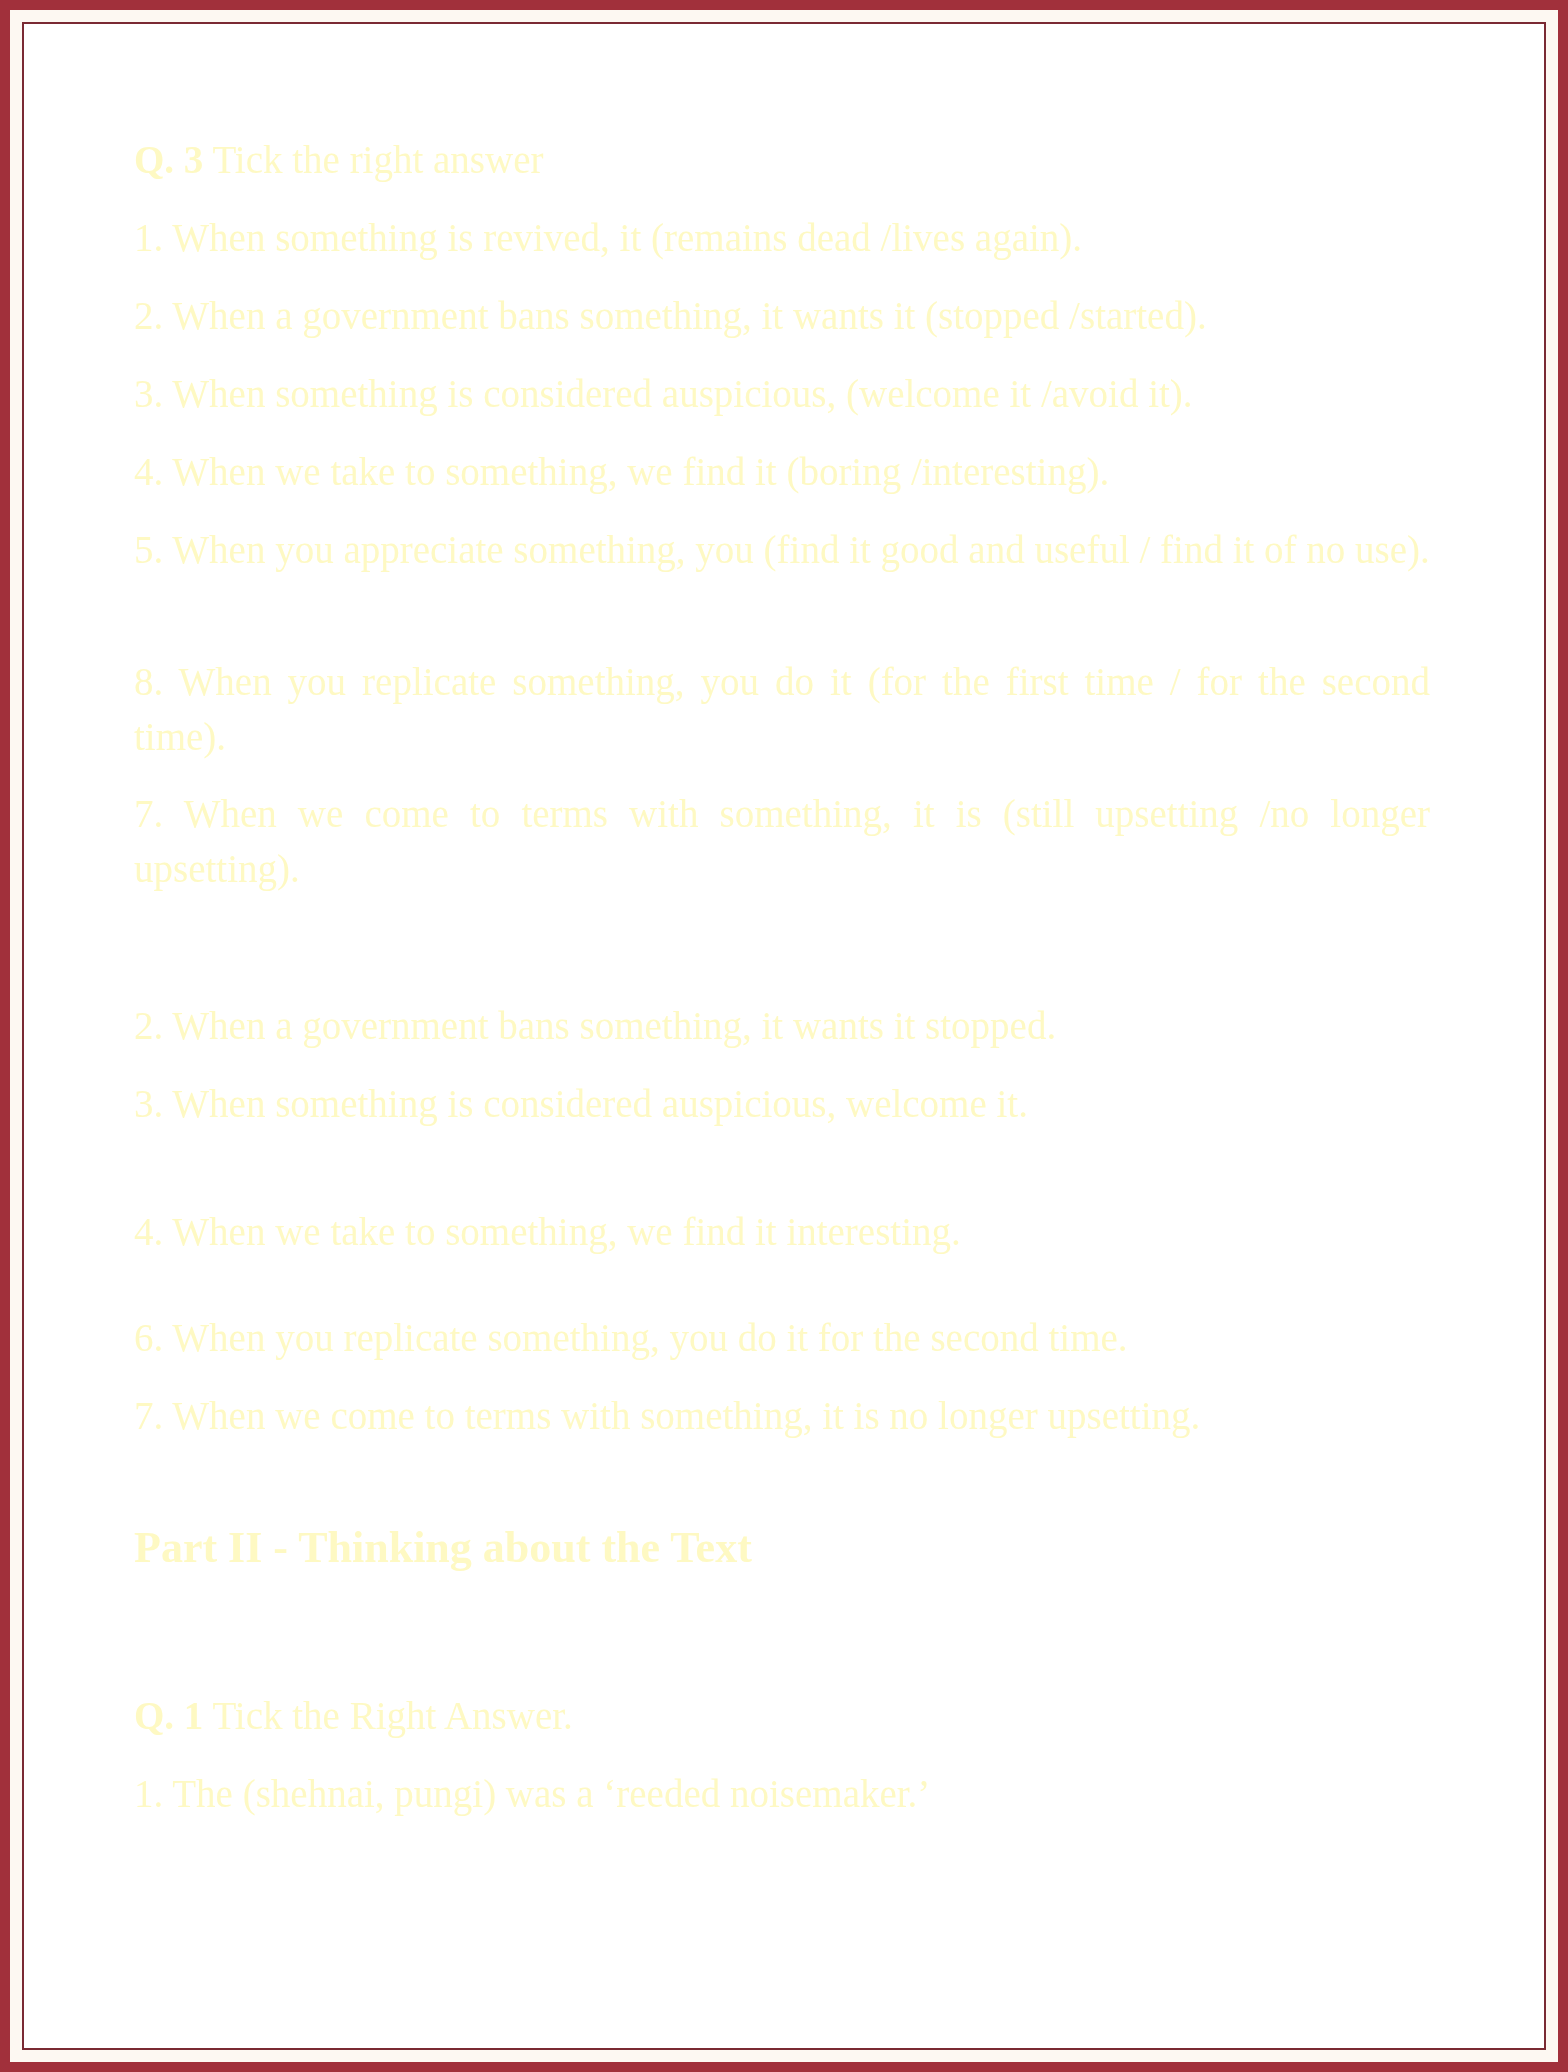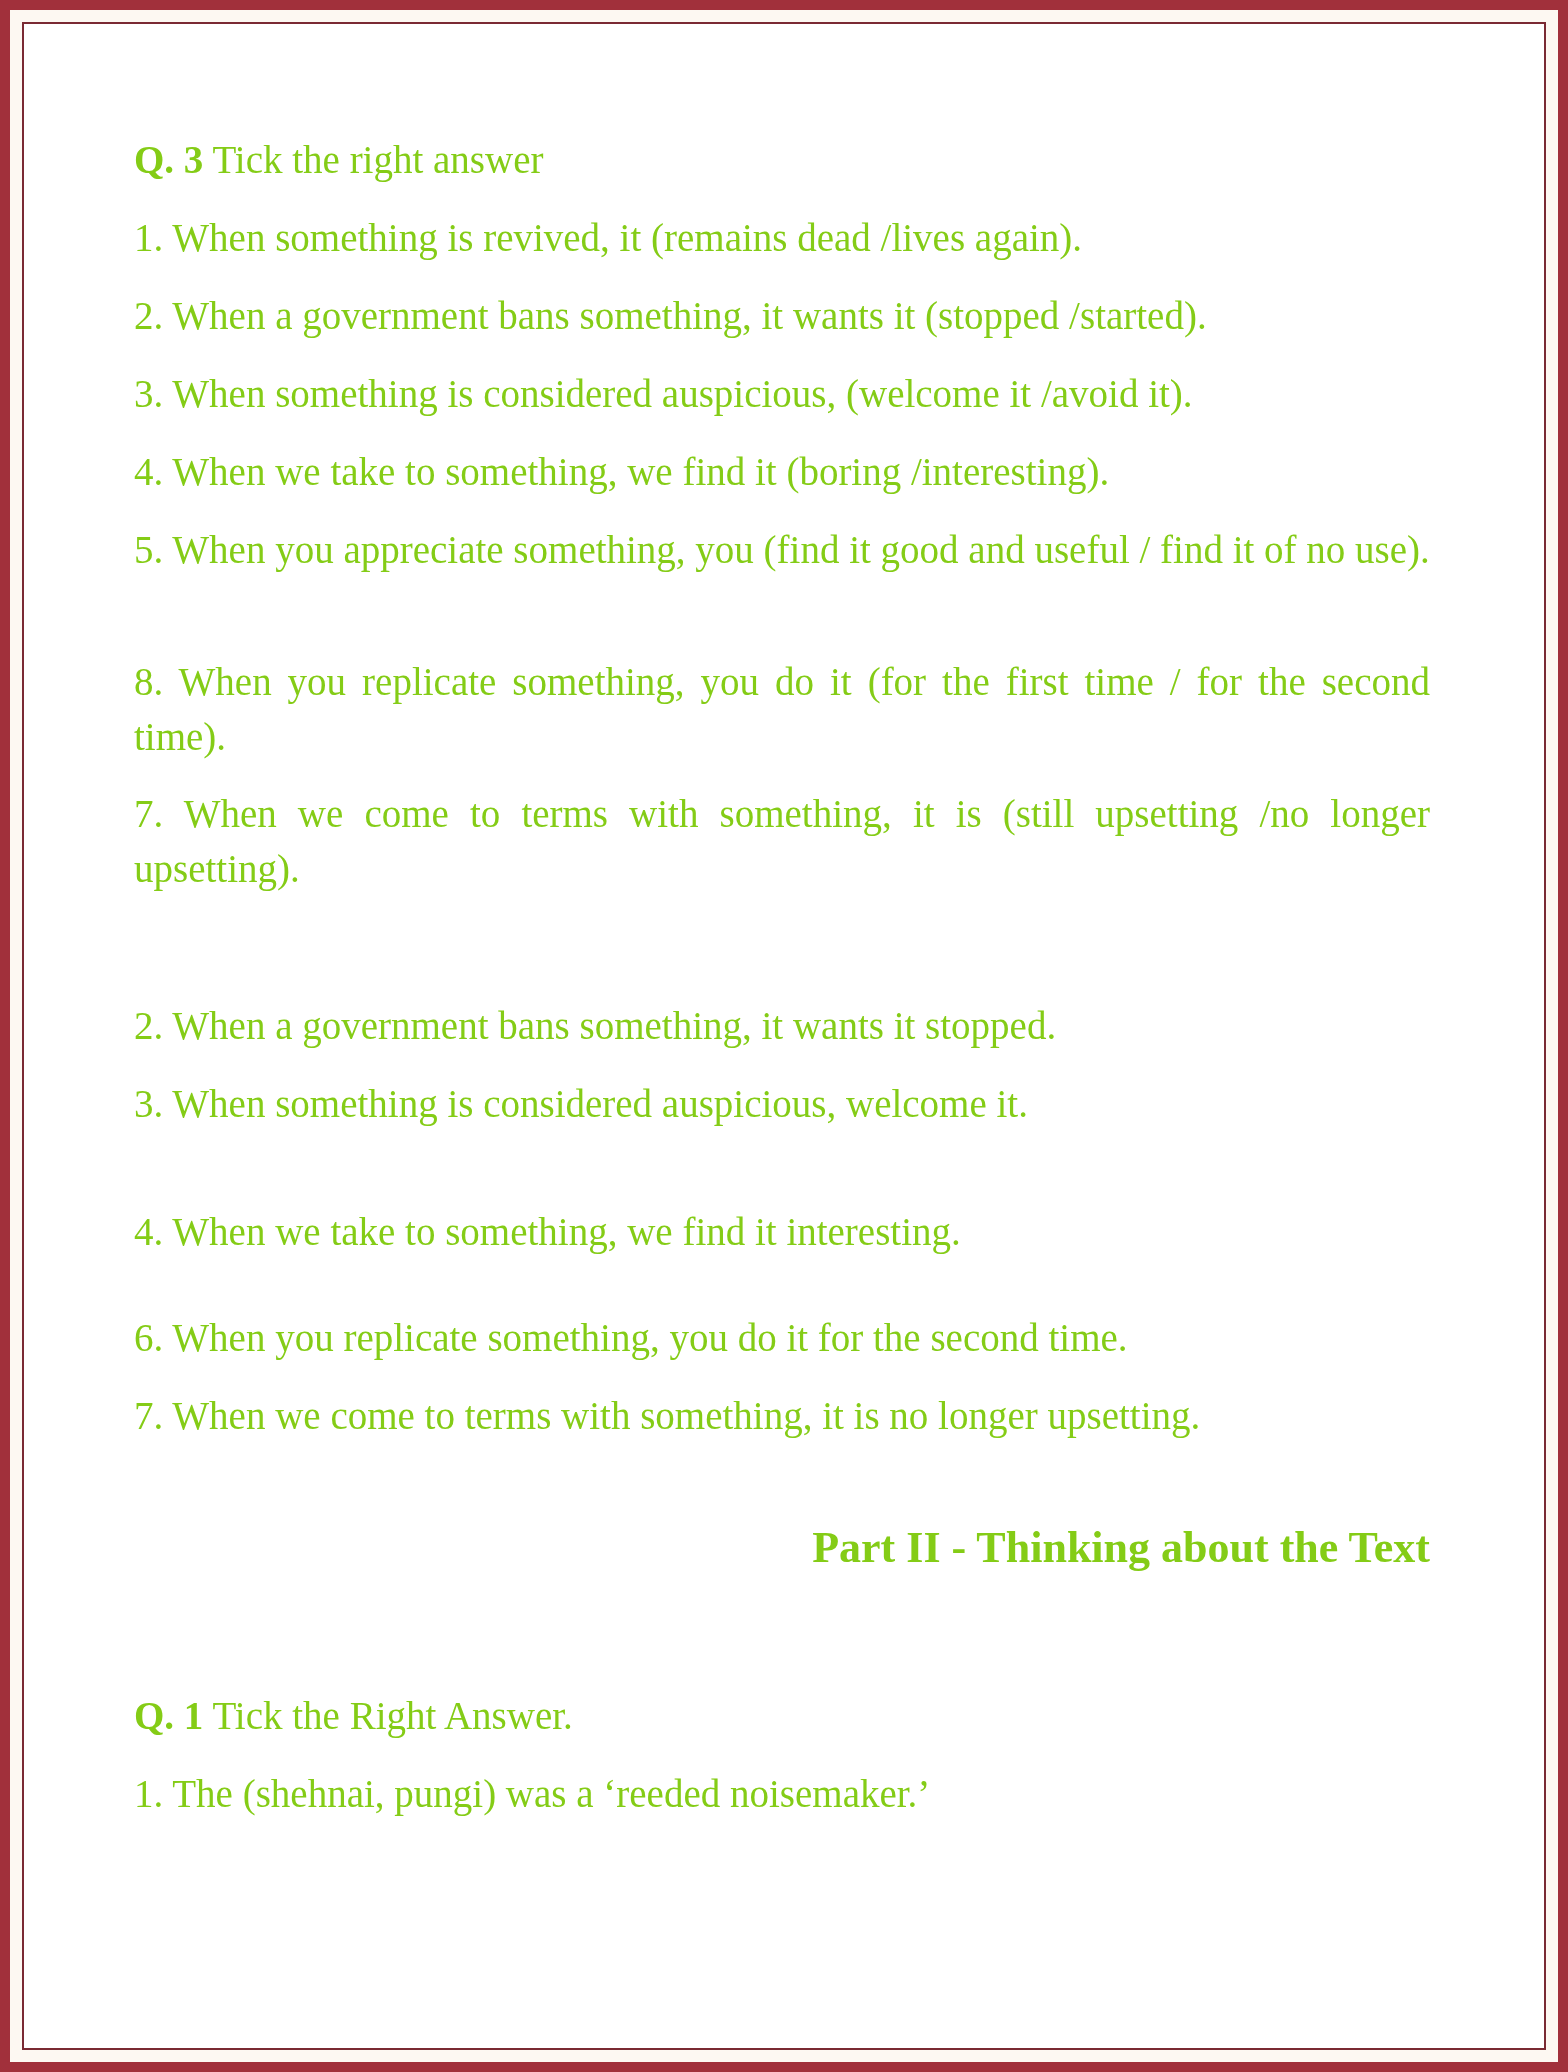--- a/index.html
+++ b/index.html
@@ -12,31 +12,31 @@
     position: absolute; left: 10px; top: 10px; right: 10px; bottom: 10px;
     background: #fdf8f2;
   }
   .frame-inner {
     position: absolute; left: 12px; top: 12px; right: 12px; bottom: 12px;
     border: 2px solid #7a2a33;
     background: #ffffff;
   }
   .page {
     position: absolute; left: 134px; top: 0; width: 1296px; height: 1464px;
-    color: #84cc16;
+    color: #fef9c3;
   }
   .para {
     position: absolute; left: 0; width: 1296px;
     font-size: 39px; line-height: 55px;
     text-align: justify;
     margin: 0;
   }
   .para b { font-weight: bold; }
   .heading {
-    position: absolute; left: 0; width: 1296px; text-align: right;
+    position: absolute; left: 0; width: 1296px; text-align: left;
     font-size: 44px; font-weight: bold; margin: 0; line-height: 55px;
   }
 </style>
 </head>
 <body>
 
 <div class="frame-outer">
   <div class="frame-inner"></div>
 </div>
 

